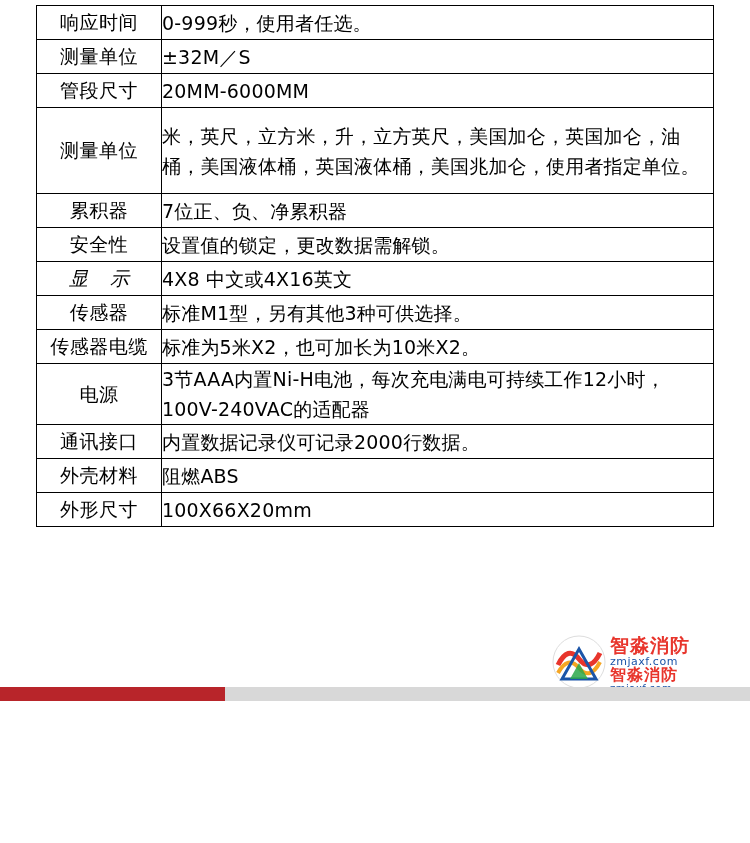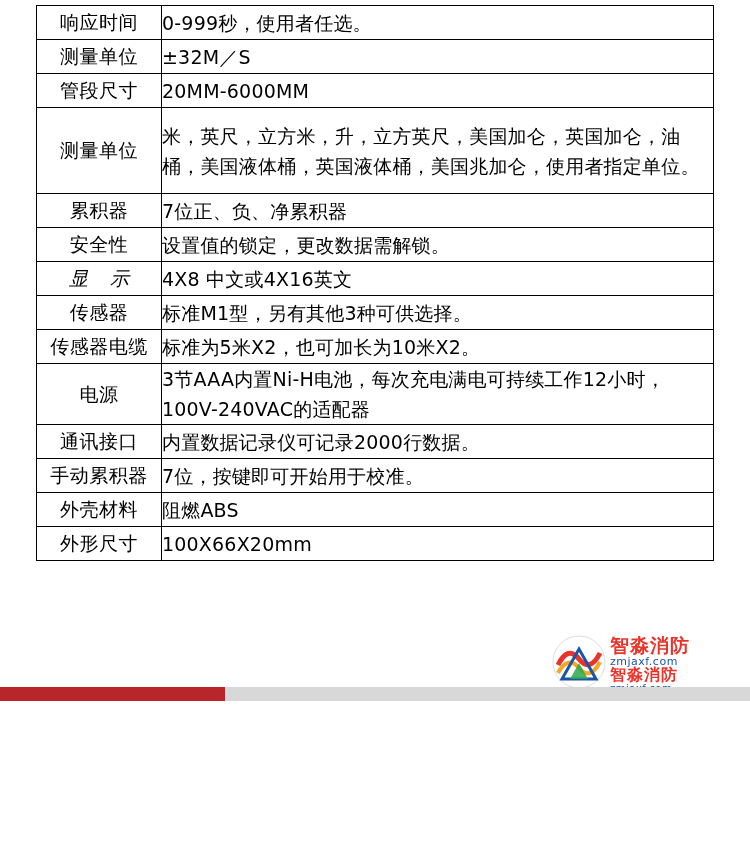--- a/index.html
+++ b/index.html
@@ -175,24 +175,20 @@
       <tr class="row-mid">
         <td class="label">电源</td>
         <td class="value">3节AAA内置Ni-H电池，每次充电满电可持续工作12小时，100V-240VAC的适配器</td>
       </tr>
 
       <tr class="row-h1">
         <td class="label">通讯接口</td>
         <td class="value">内置数据记录仪可记录2000行数据。</td>
       </tr>
 
-      <tr class="row-h1">
-        <td class="label">手动累积器</td>
-        <td class="value">7位，按键即可开始用于校准。</td>
-      </tr>
 
       <tr class="row-h1">
         <td class="label">外壳材料</td>
         <td class="value">阻燃ABS</td>
       </tr>
 
       <tr class="row-h1">
         <td class="label">外形尺寸</td>
         <td class="value">100X66X20mm</td>
       </tr>

